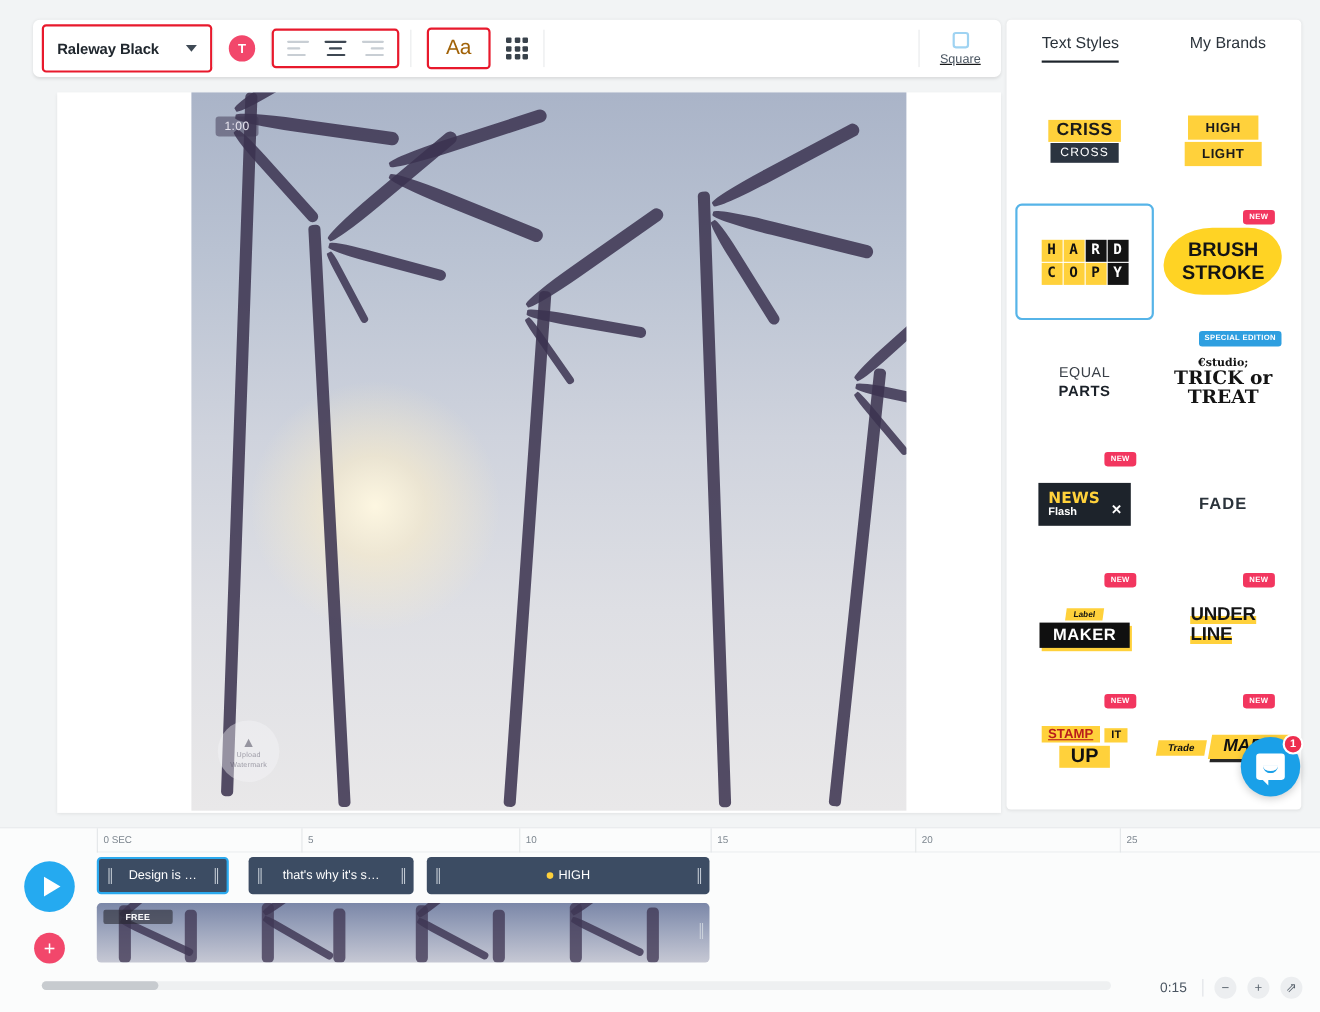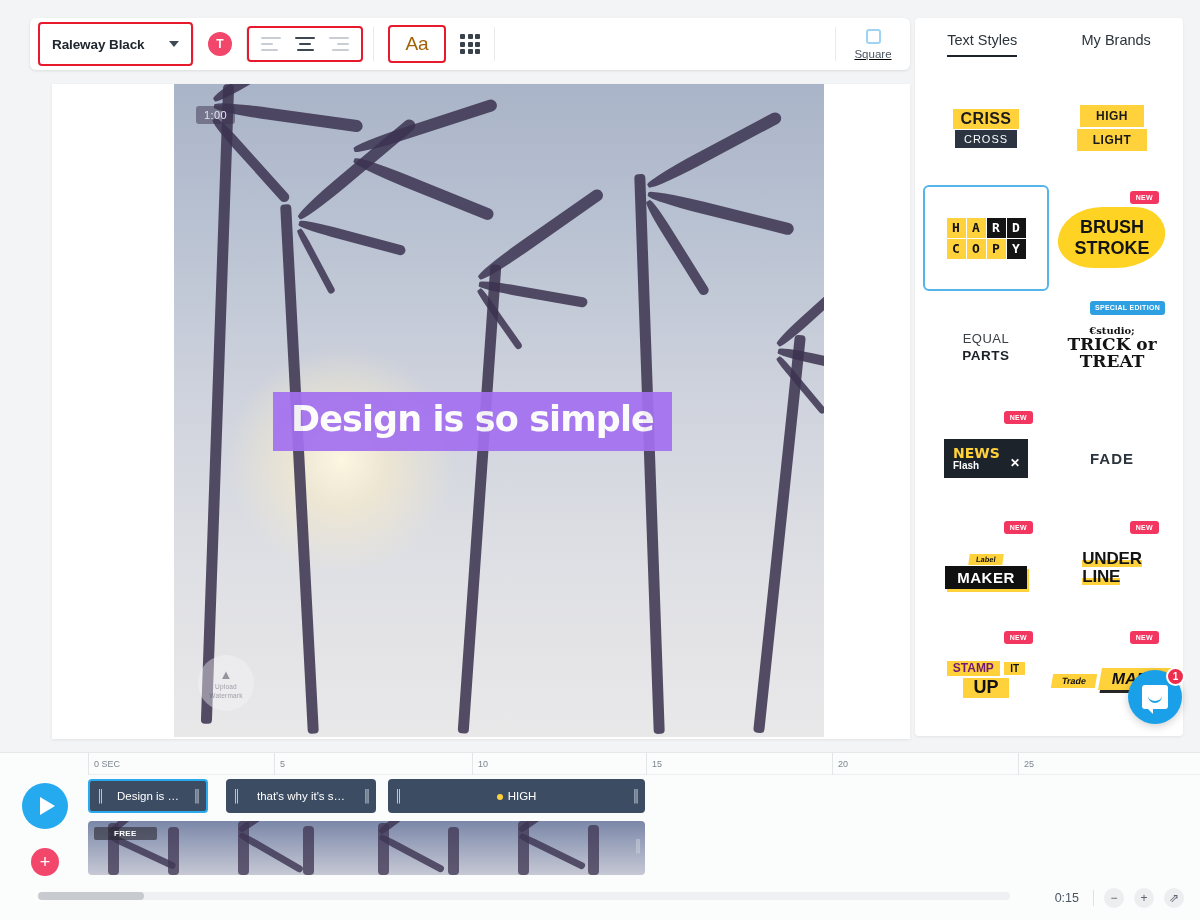--- a/index.html
+++ b/index.html
@@ -188,21 +188,21 @@
   .fade { color: #2b333b; font-weight: bold; font-size: 15px; letter-spacing: 1px; }
 
   .maker-wrap { text-align: center; }
   .lbl-tag { background: #ffd13b; color: #111; font-size: 7.5px; font-weight: bold; padding: 1px 7px; display: inline-block; transform: skewX(-8deg); }
   .maker { background: #101010; color: #fff; font-weight: bold; font-size: 15px; letter-spacing: .5px; padding: 3px 12px; box-shadow: 2px 3px 0 #ffd13b; }
 
   .under { font-weight: bold; font-size: 17px; color: #141414; line-height: 1.05; letter-spacing: -.2px; }
   .under span { background: linear-gradient(to bottom, transparent 58%, #ffd13b 58%, #ffd13b 95%, transparent 95%); }
 
   .stamp { text-align: center; line-height: 1.1; }
-  .stamp .s1 { background: #ffd13b; color: #701a75; font-weight: bold; font-size: 12px; padding: 1px 6px; display: inline-block; }
+  .stamp .s1 { background: #ffd13b; color: #b91c1c; font-weight: bold; font-size: 12px; padding: 1px 6px; display: inline-block; text-decoration: underline; }
   .stamp .s2 { background: #ffd13b; color: #111; font-weight: bold; font-size: 10px; padding: 1px 6px; display: inline-block; margin-top: 2px; }
   .stamp .s3 { background: #ffd13b; color: #111; font-weight: bold; font-size: 18px; padding: 0 10px; display: inline-block; margin-top: 2px; }
 
   .tmark { text-align: center; }
   .tmark .t1 { background: #ffd13b; color: #111; font-size: 9px; font-weight: bold; padding: 2px 10px; display: inline-block; transform: skewX(-10deg); }
   .tmark .t2 { background: #ffd13b; color: #111; font-size: 16px; font-weight: bold; padding: 2px 12px; display: inline-block; transform: skewX(-10deg); margin-top: 2px; box-shadow: 2px 3px 0 rgba(0,0,0,.85); }
 
   
   .chat-fab {
     position: absolute; left: 1128px; top: 670px;
@@ -377,23 +377,20 @@
       <div class="frond s" style="left:604px; top:270px; transform:rotate(50deg)"></div>
 
       <div class="canvas-badge">1:00</div>
 
       <div class="watermark-btn">
         <span class="wm-ico">▲</span>
         <span class="wm-l1">Upload</span>
         <span class="wm-l2">Watermark</span>
       </div>
 
-      <div class="text-layer">
-        <span>Design is so simple</span>
-      </div>
     </div>
   </div>
 
   <div class="right-panel">
     <div class="rp-tabs">
       <div class="rp-tab active">Text Styles</div>
       <div class="rp-tab">My Brands</div>
     </div>
 
     <div class="styles-grid">

